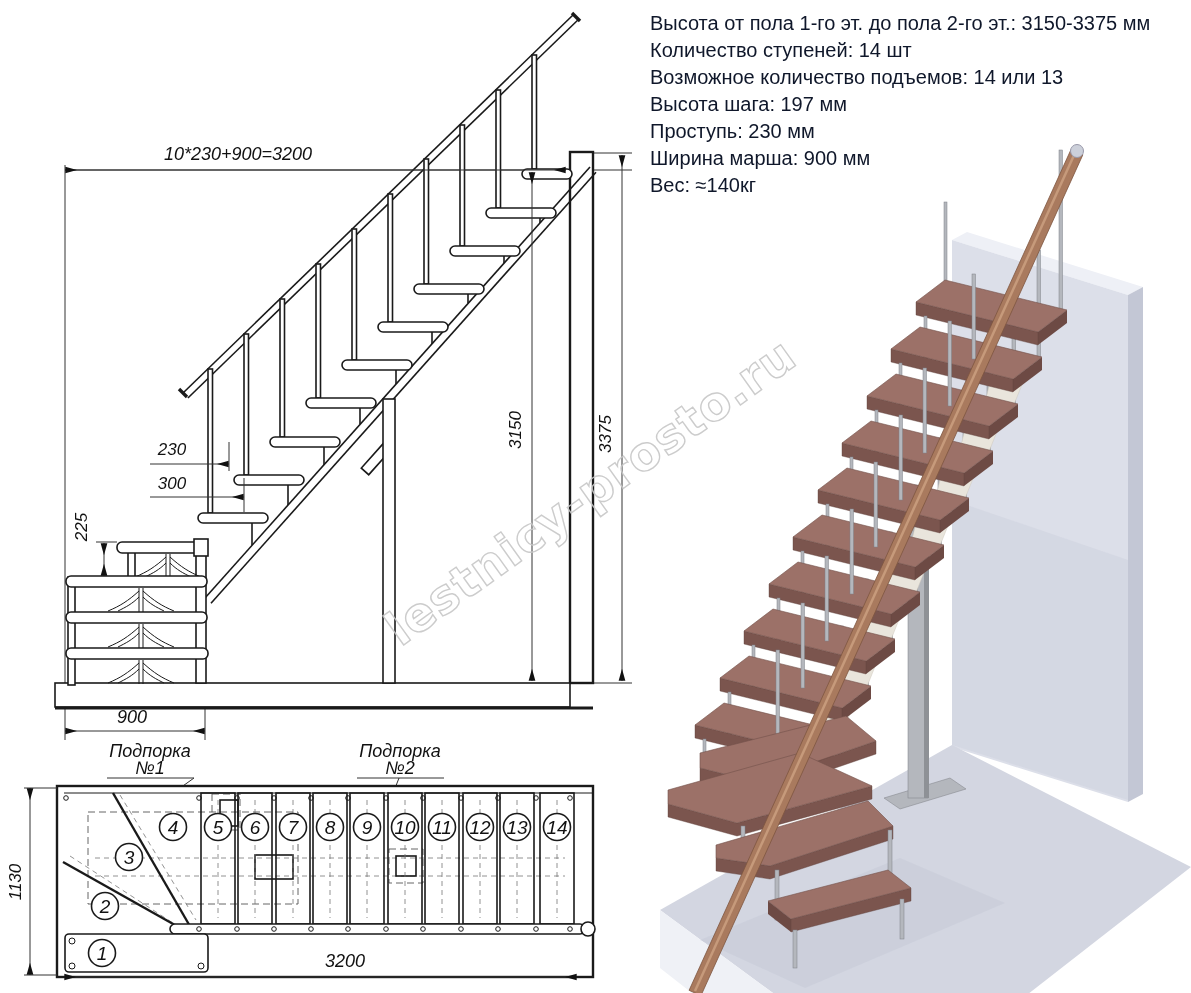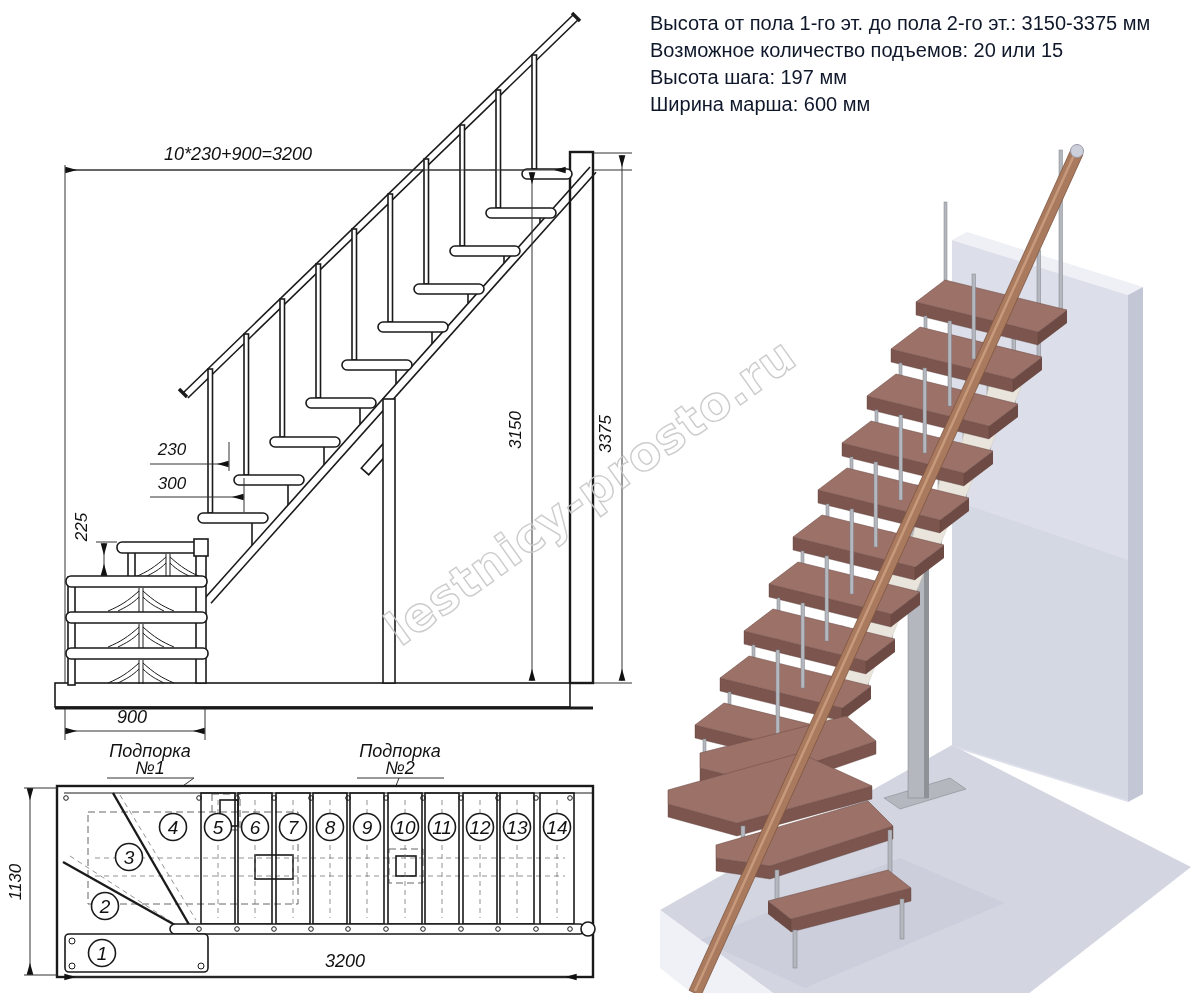--- a/index.html
+++ b/index.html
@@ -408,18 +408,21 @@
         <line class="dim" x1="64" y1="977" x2="577" y2="977" marker-start="url(#arr)" marker-end="url(#arr)"></line>
         <text class="dimtextB" x="345" y="967" text-anchor="middle">3200</text>
       </g>
     </g>
 
     <text transform="rotate(-35.5 600 505)" x="600" y="505" text-anchor="middle" font-family="DejaVu Sans, sans-serif" font-size="47" font-weight="bold" fill="none" stroke="#c7c7c7" stroke-width="1.4" letter-spacing="1" opacity="0.9">lestnicy-prosto.ru</text>
   </svg>
 
   <div class="specs">
     <div>Высота от пола 1-го эт. до пола 2-го эт.: 3150-3375 мм</div>
-    <div>Возможное количество подъемов: 20 или 15</div>
+    <div>Количество ступеней: 14 шт</div>
+    <div>Возможное количество подъемов: 14 или 13</div>
     <div>Высота шага: 197 мм</div>
-    <div>Ширина марша: 600 мм</div>
+    <div>Проступь: 230 мм</div>
+    <div>Ширина марша: 900 мм</div>
+    <div>Вес: ≈140кг</div>
   </div>
 
 </div>
 
 </body></html>

